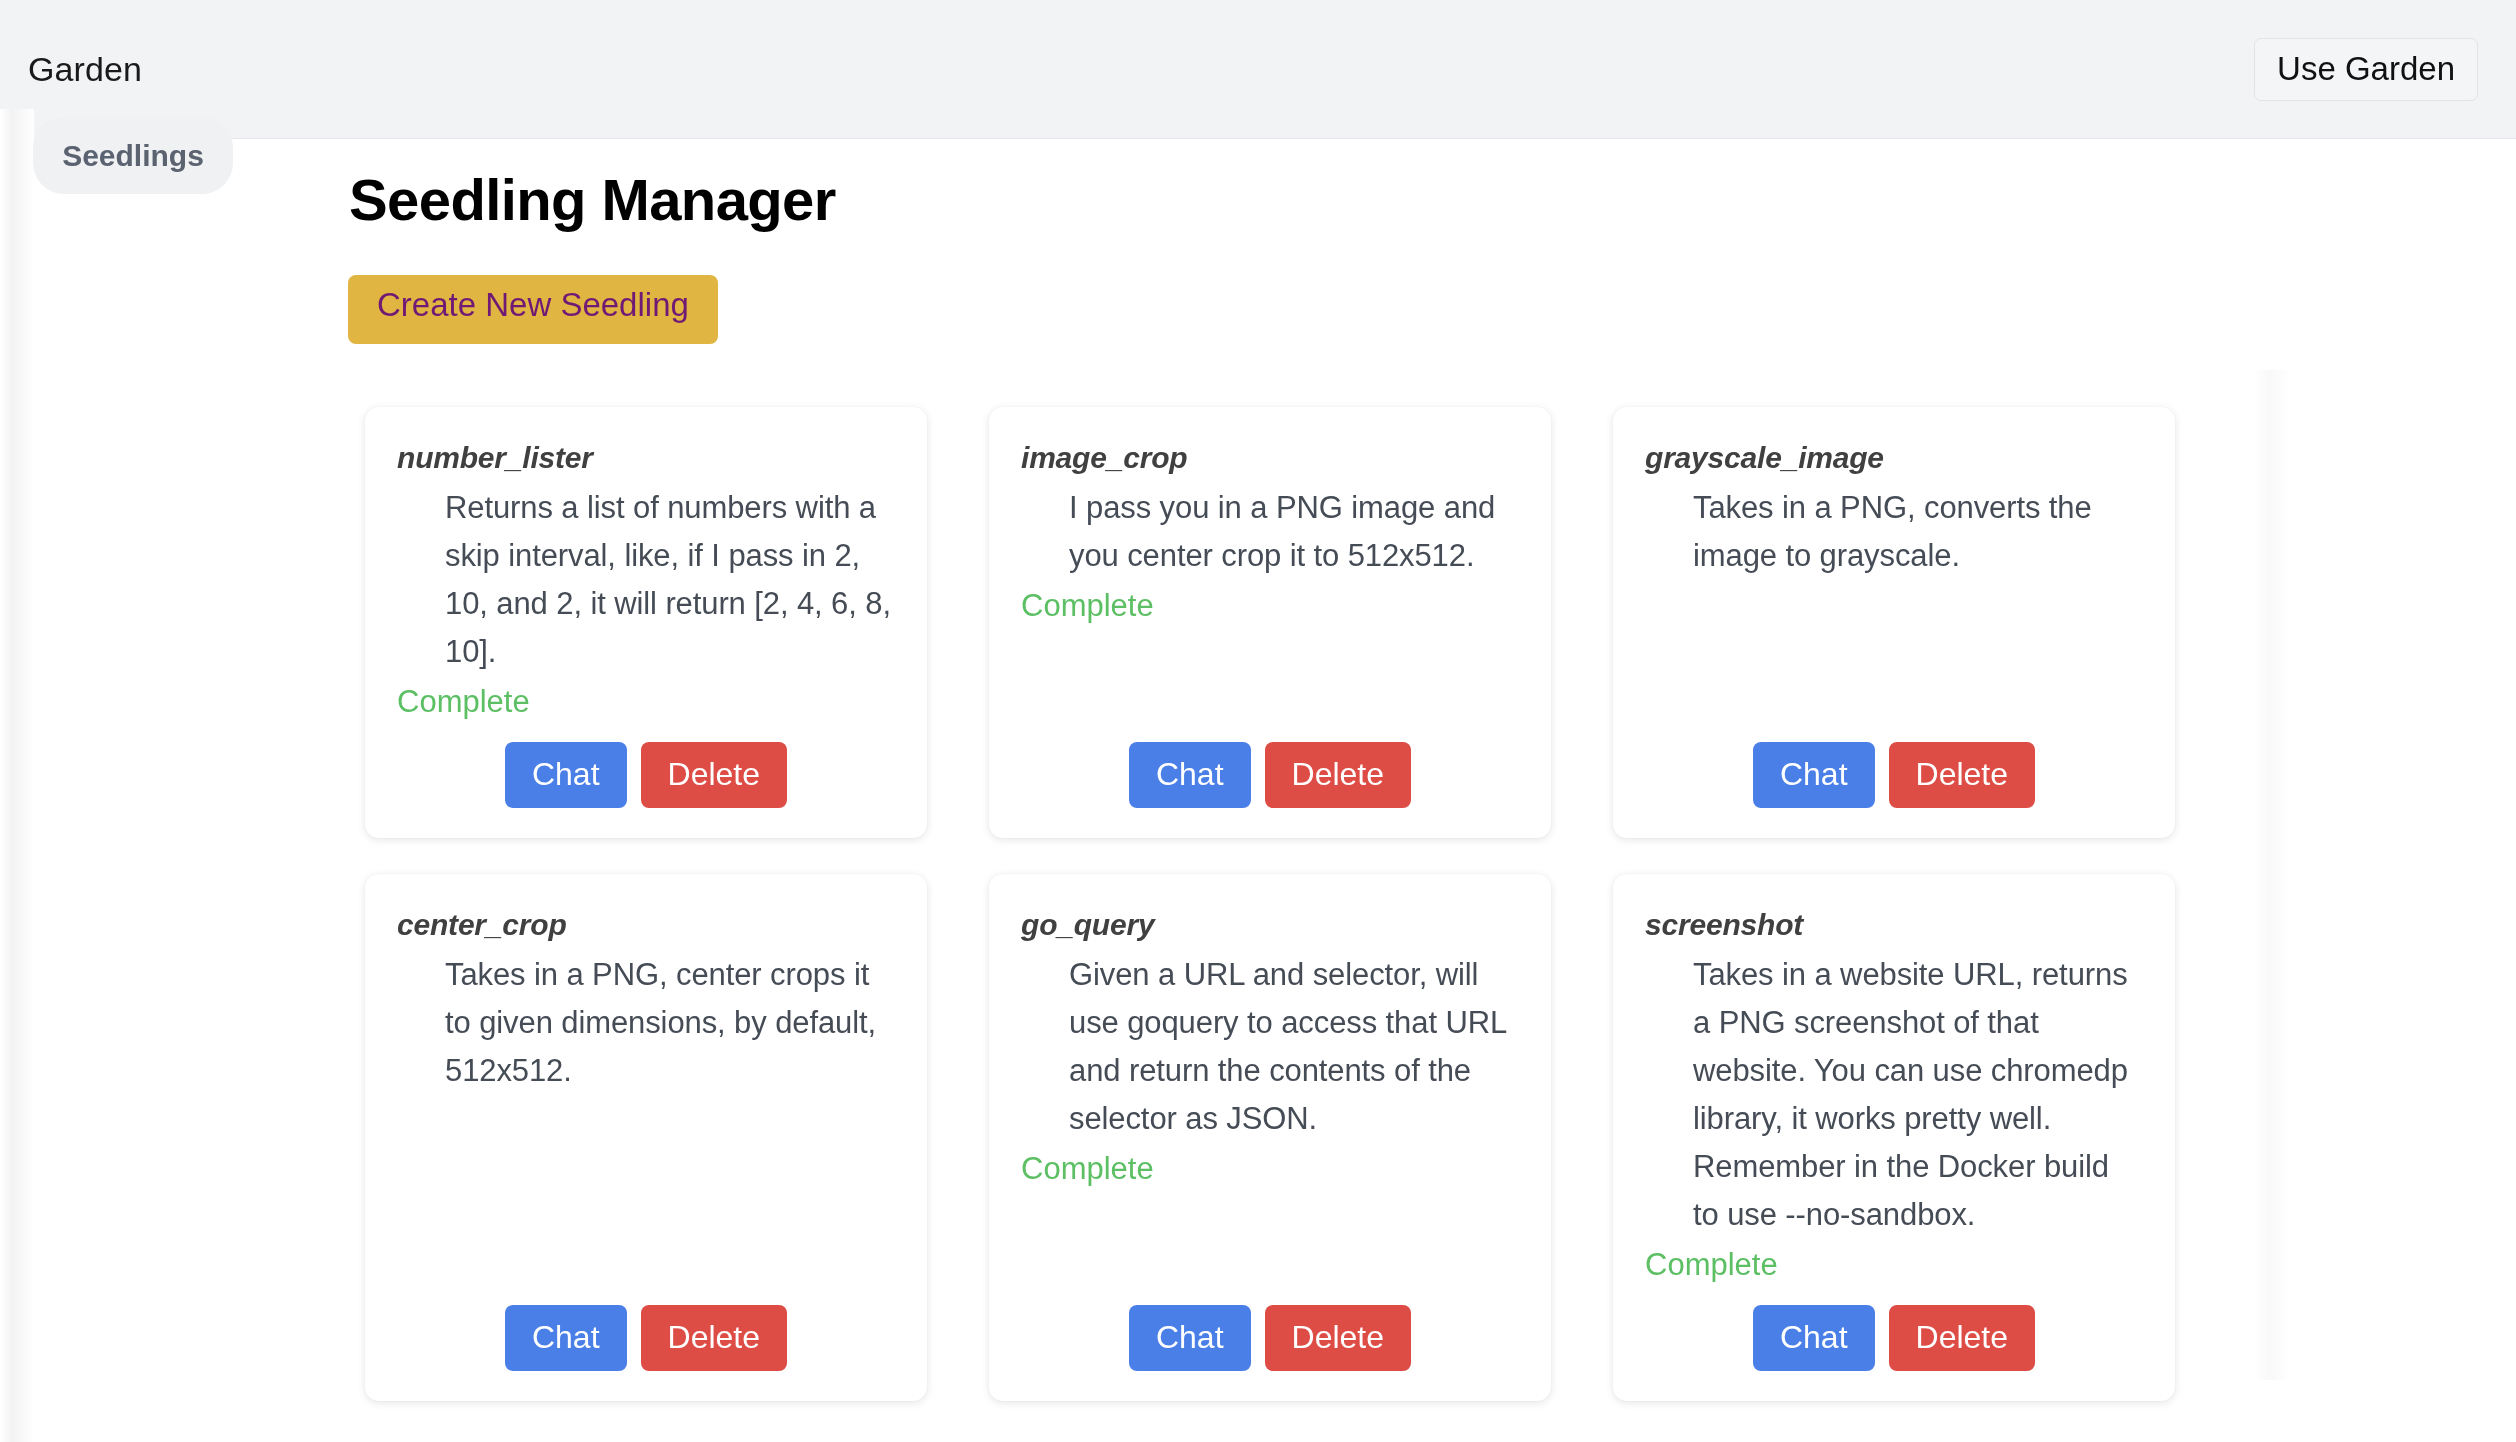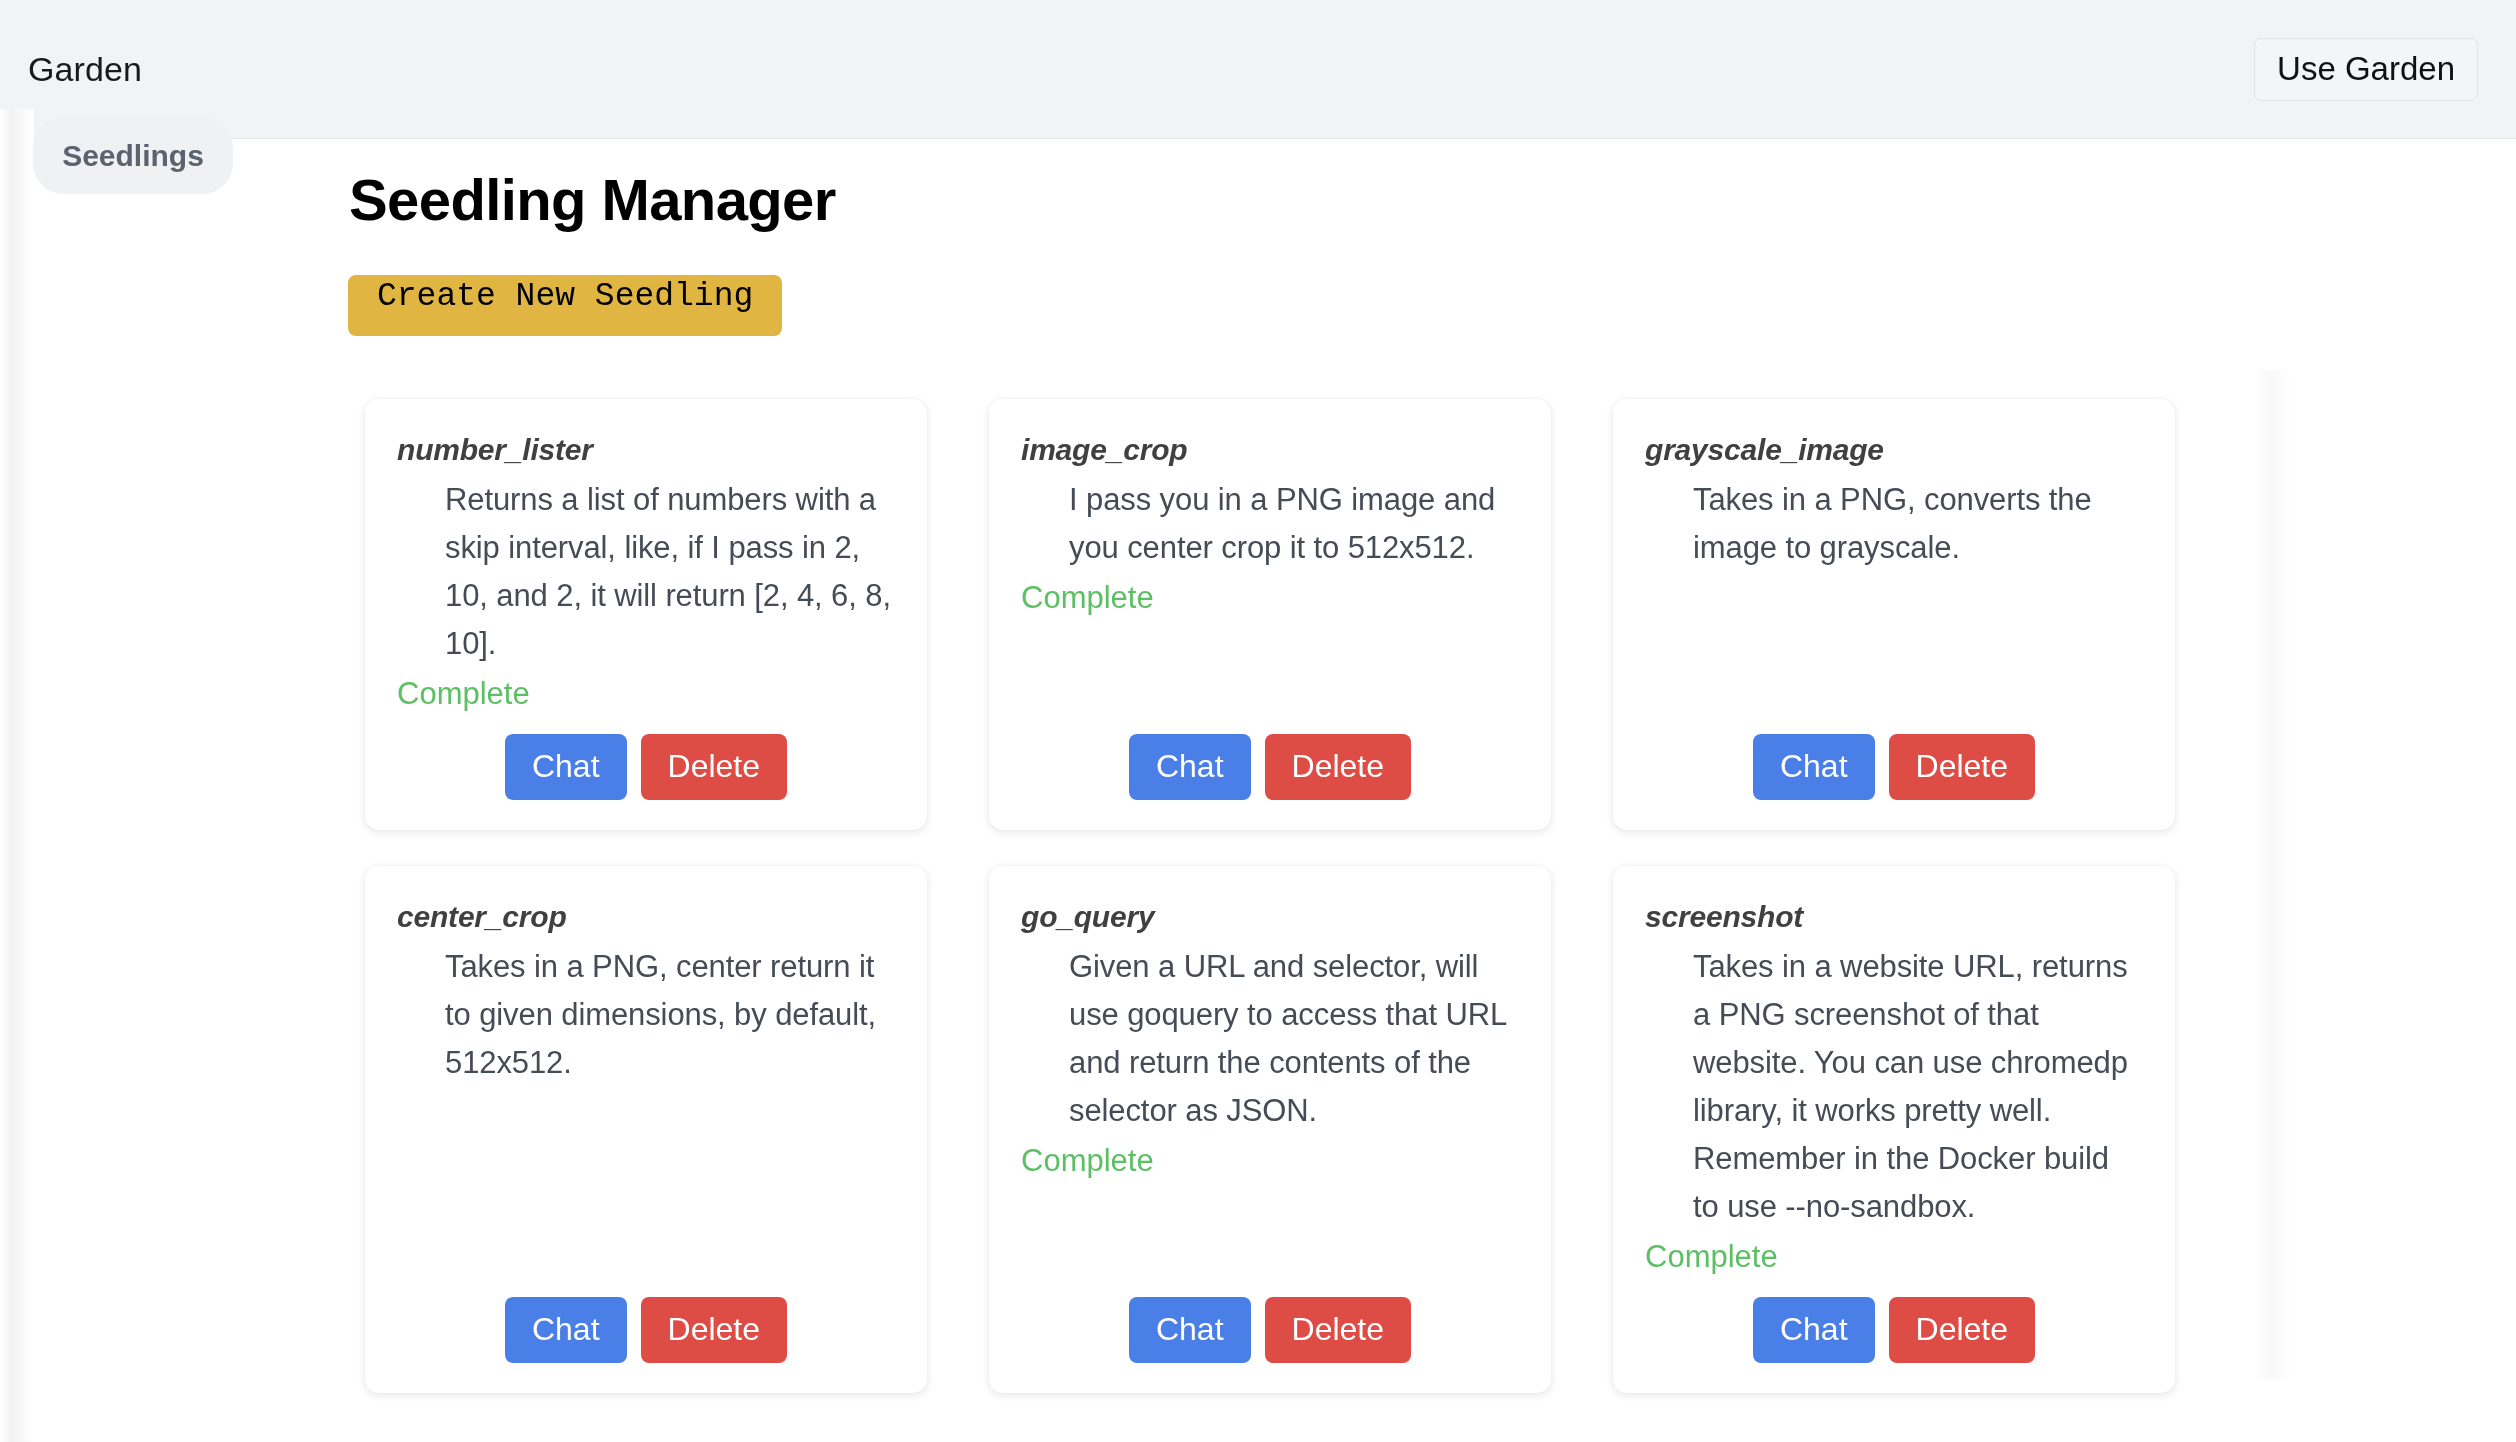--- a/index.html
+++ b/index.html
@@ -89,29 +89,29 @@
   }
   .page-title {
     font-size: 58px;
     font-weight: bold;
     color: #000000;
     letter-spacing: -0.6px;
     margin-top: 57px;
     margin-left: 1px;
   }
   .create-btn {
-    font-family: Liberation Mono, monospace;
+    font-family: Liberation Sans, sans-serif;
     display: inline-block;
     margin-top: 42px;
     background: #e0b542;
-    color: #000000;
+    color: #701a75;
     font-size: 33px;
     border: none;
     border-radius: 8px;
-    padding: 5px 29px 23px 29px;
+    padding: 13px 29px 23px 29px;
     cursor: pointer;
     line-height: 1;
   }
 
   
   .grid {
     margin-top: 63px;
     margin-left: 17px;
     display: grid;
     grid-template-columns: 562px 562px 562px;
@@ -218,21 +218,21 @@
 
       <div class="spacer"></div>
       <div class="card-actions">
         <button class="btn btn-chat">Chat</button>
         <button class="btn btn-delete">Delete</button>
       </div>
     </div>
 
     <div class="card row-2-card">
       <div class="card-title">center_crop</div>
-      <div class="card-desc">Takes in a PNG, center return it to given dimensions, by default, 512x512.</div>
+      <div class="card-desc">Takes in a PNG, center crops it to given dimensions, by default, 512x512.</div>
 
       <div class="spacer"></div>
       <div class="card-actions">
         <button class="btn btn-chat">Chat</button>
         <button class="btn btn-delete">Delete</button>
       </div>
     </div>
 
     <div class="card row-2-card">
       <div class="card-title">go_query</div>

